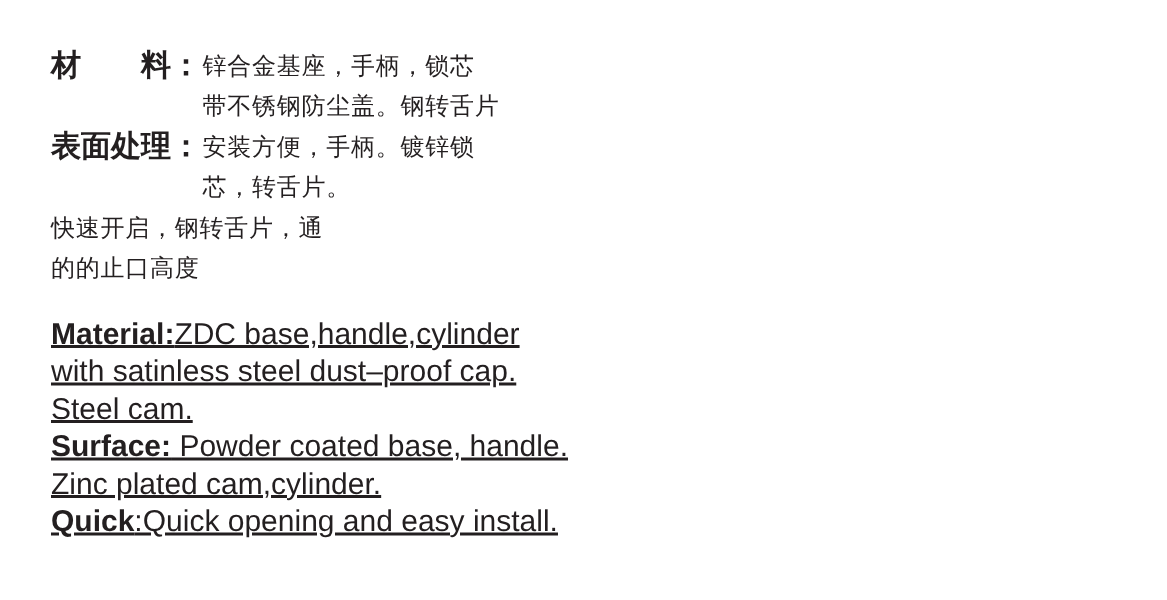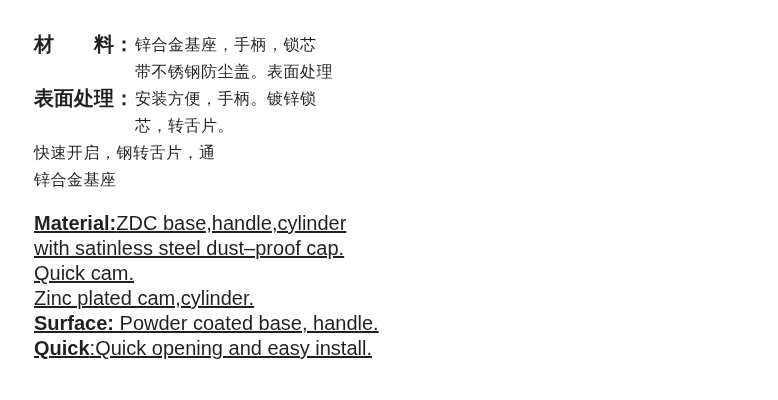--- a/index.html
+++ b/index.html
@@ -56,44 +56,44 @@
 
 <div class="page">
   <div class="clip">
 
     <div class="cn-block">
 
       <div class="cn-row">
         <div class="cn-label">材　　料：</div>
         <div class="cn-content">
           <div class="cn-line">锌合金基座，手柄，锁芯</div>
-          <div class="cn-line">带不锈钢防尘盖。表面处理</div>
+          <div class="cn-line">带不锈钢防尘盖。钢转舌片</div>
         </div>
       </div>
 
       <div class="cn-row">
         <div class="cn-label">表面处理：</div>
         <div class="cn-content">
           <div class="cn-line">安装方便，手柄。镀锌锁</div>
           <div class="cn-line">芯，转舌片。</div>
         </div>
       </div>
 
       <div class="cn-row">
         <div class="cn-content">
           <div class="cn-line">快速开启，钢转舌片，通</div>
-          <div class="cn-line">锌合金基座</div>
+          <div class="cn-line">的的止口高度</div>
         </div>
       </div>
 
     </div>
 
     <div class="en-block">
       <div class="en-line"><b>Material:</b><span>ZDC base,handle,cylinder</span></div>
       <div class="en-line"><b></b><span>with satinless steel dust–proof cap.</span></div>
-      <div class="en-line"><b></b><span>Quick cam.</span></div>
+      <div class="en-line"><b></b><span>Steel cam.</span></div>
+      <div class="en-line"><b>Surface:</b><span> Powder coated base, handle.</span></div>
       <div class="en-line"><b></b><span>Zinc plated cam,cylinder.</span></div>
-      <div class="en-line"><b>Surface:</b><span> Powder coated base, handle.</span></div>
       <div class="en-line"><b>Quick</b><span>:Quick opening and easy install.</span></div>
     </div>
 
   </div>
 </div>
 
 </body></html>

